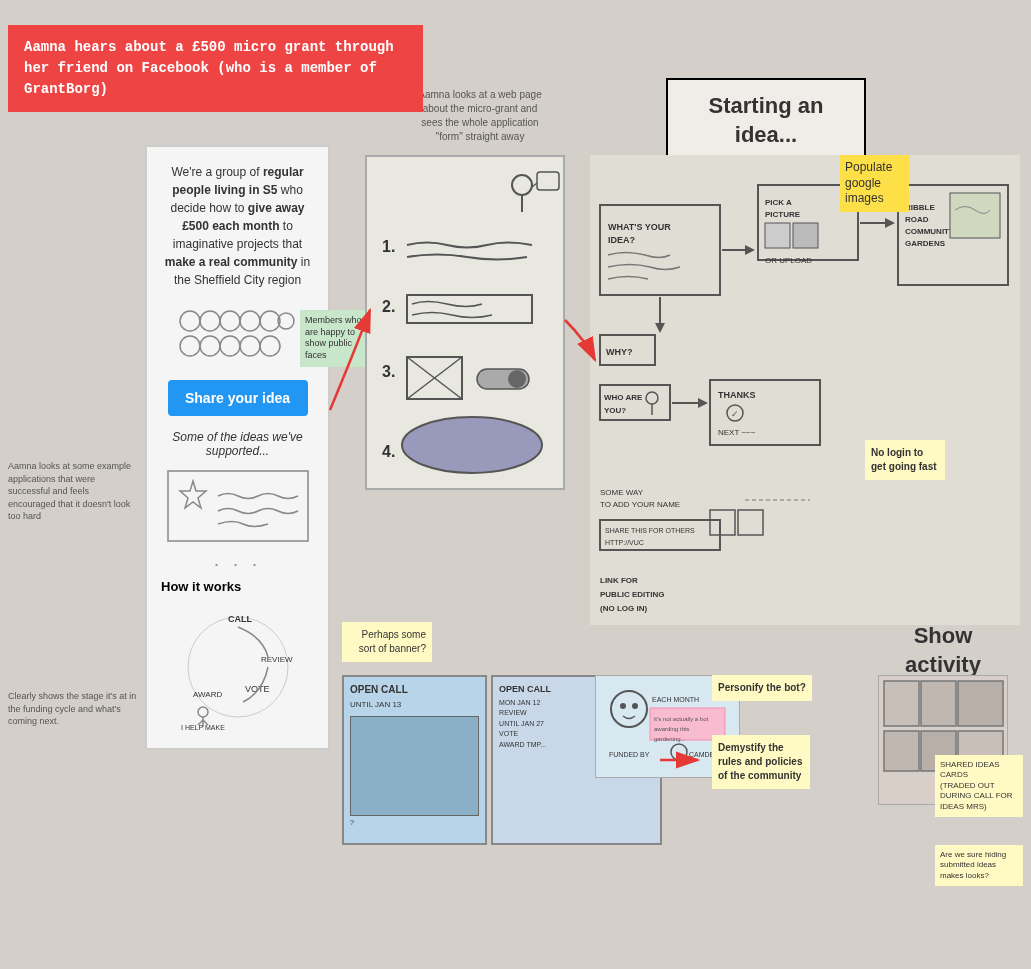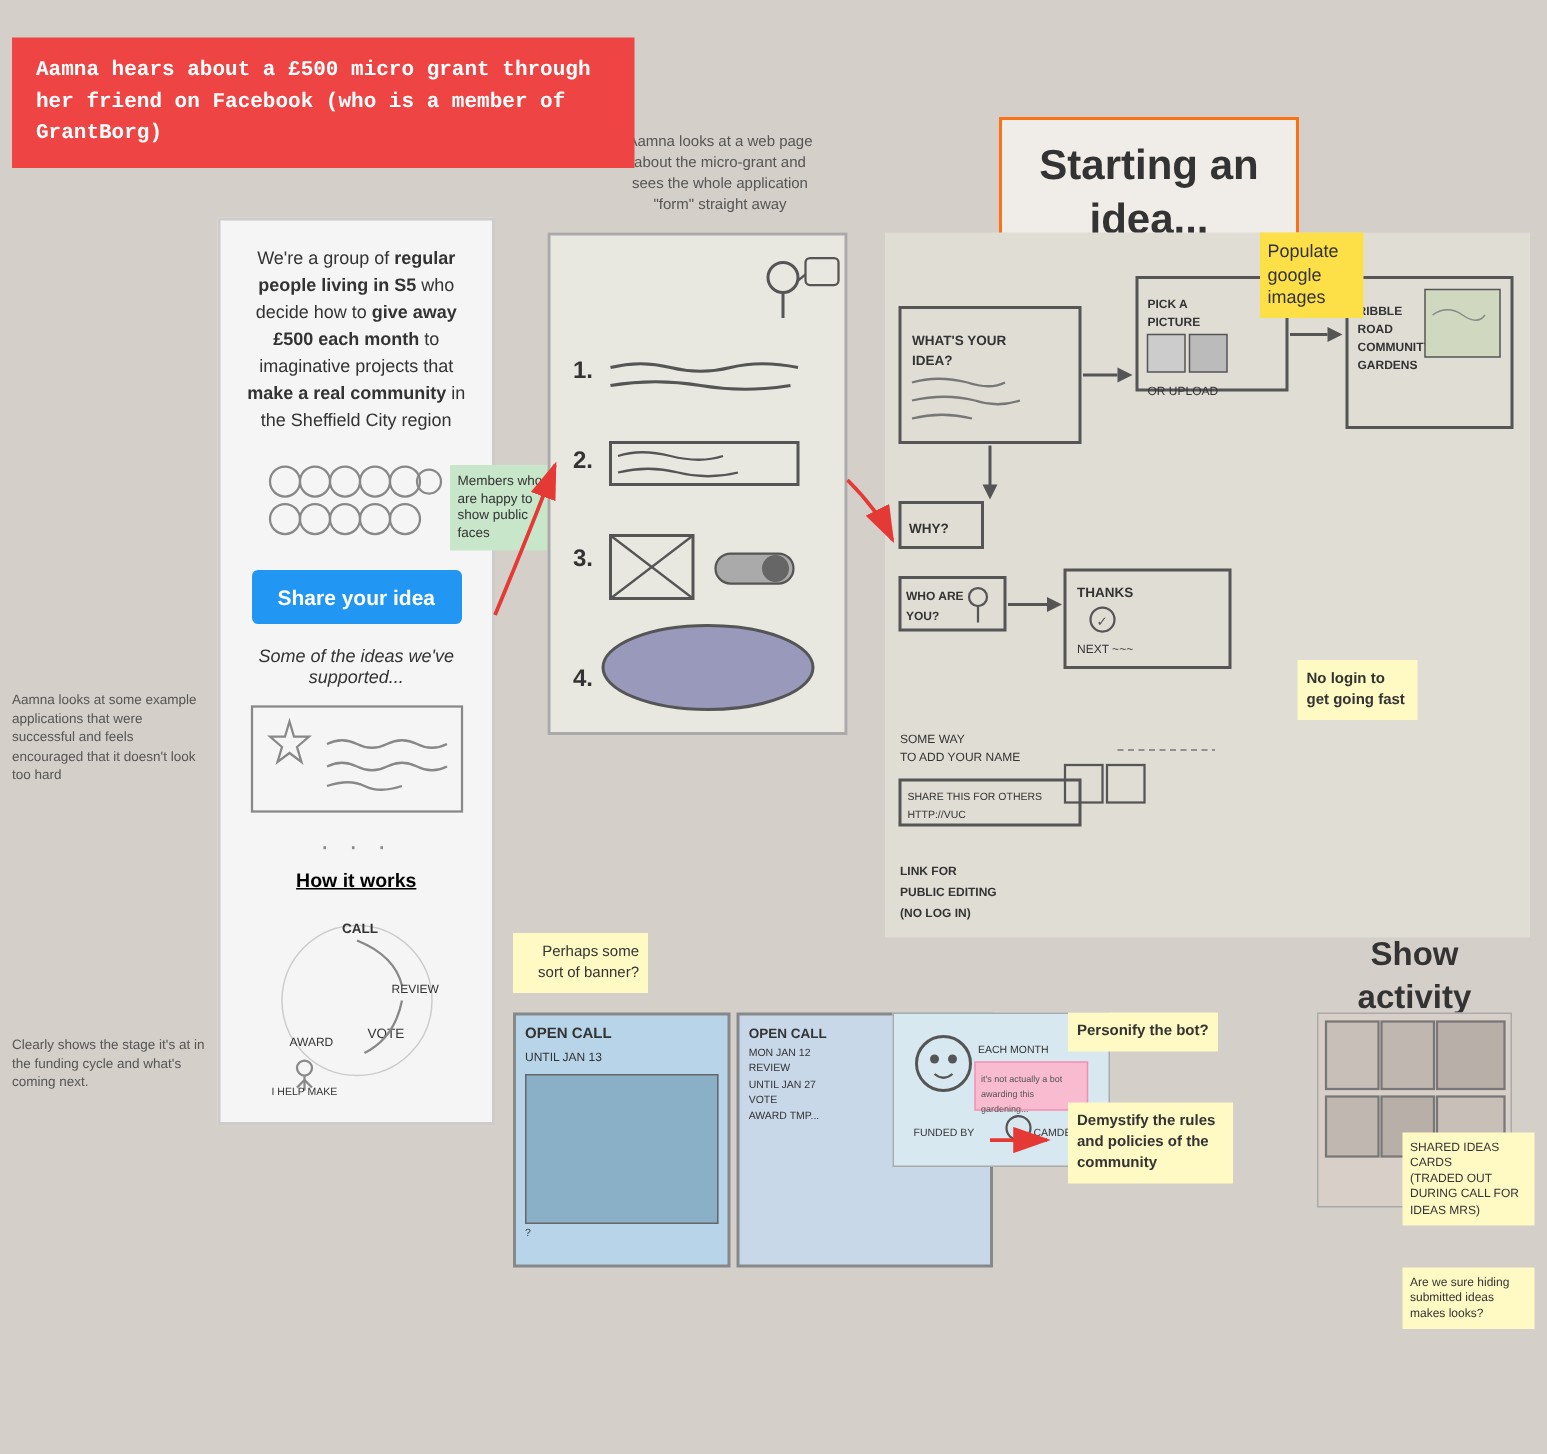--- a/index.html
+++ b/index.html
@@ -28,24 +28,24 @@
       z-index: 10;
     }
 
     
     .starting-idea-box {
       position: absolute;
       top: 78px;
       left: 666px;
       width: 200px;
       background: #f0ede8;
-      border: 2px solid #f97316;
+      border: 2px solid #000000;
       padding: 12px 16px;
       text-align: center;
-      font-size: 28px;
+      font-size: 22px;
       font-weight: bold;
       color: #333;
       line-height: 1.3;
     }
 
     
     .aamna-note-top {
       position: absolute;
       top: 88px;
       left: 415px;
@@ -124,24 +124,23 @@
 
     .ideas-sketch {
       width: 150px;
       height: 80px;
       margin: 8px auto;
       display: block;
     }
 
     .how-it-works-title {
       font-weight: bold;
-      text-align: center;
+      text-align: left;
       font-size: 13px;
       margin-bottom: 8px;
-      text-decoration: underline;
     }
 
     .cycle-sketch {
       width: 130px;
       height: 130px;
       margin: 0 auto;
       display: block;
     }
 
     
@@ -294,21 +293,21 @@
       padding: 6px;
       color: #333;
       line-height: 1.4;
       font-weight: bold;
     }
 
     .demystify-sticky {
       position: absolute;
       top: 735px;
       left: 712px;
-      width: 110px;
+      width: 98px;
       background: #fff9c4;
       font-size: 10px;
       padding: 6px;
       color: #333;
       line-height: 1.4;
       font-weight: bold;
     }
 
     
     .shared-ideas-sketch {

